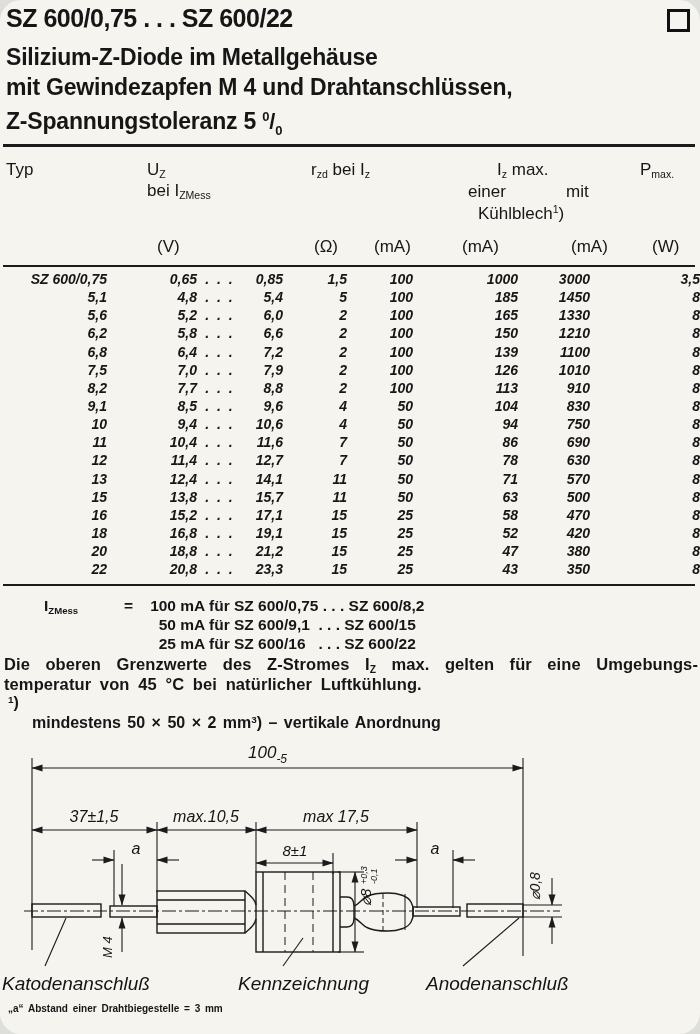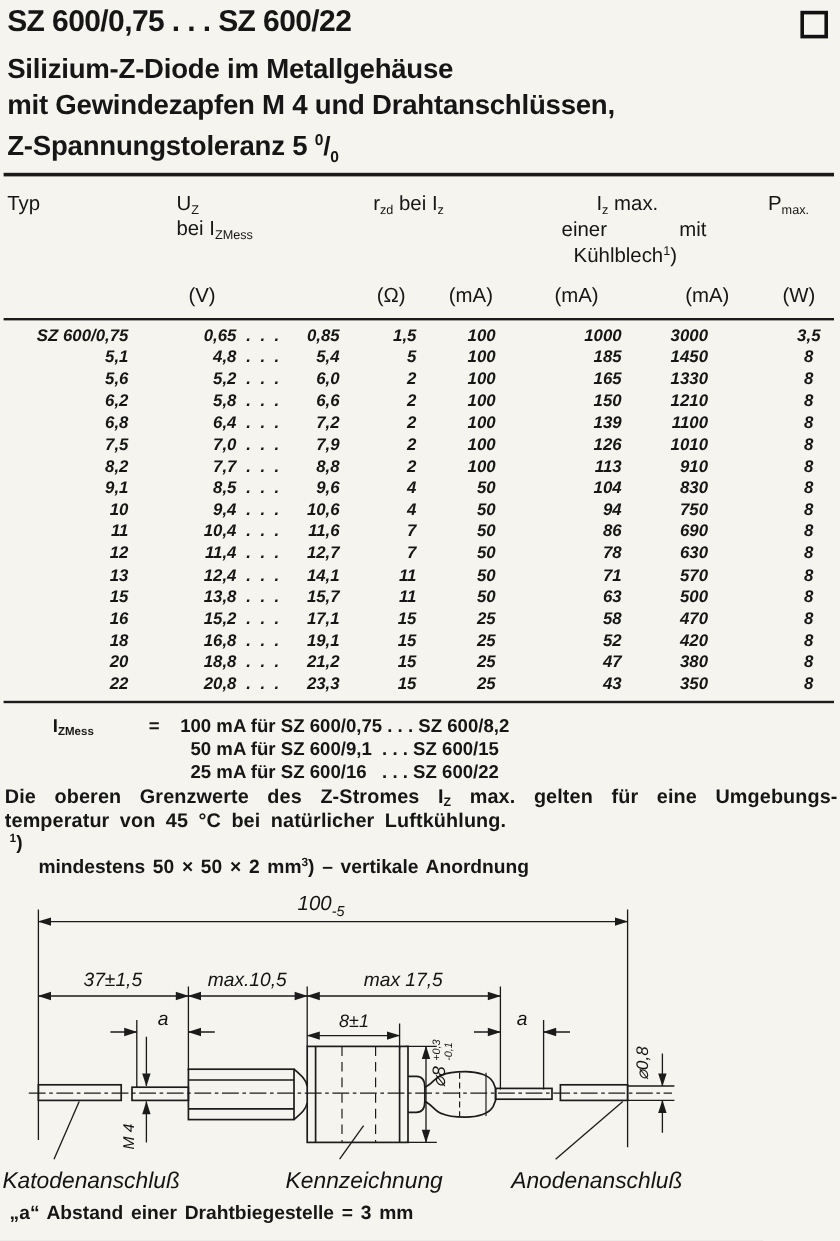--- a/index.html
+++ b/index.html
@@ -1,19 +1,20 @@
 <!DOCTYPE html>
 <html><head>
 <meta charset="utf-8">
 <style>
   html,body{margin:0;padding:0;background:#dededa;}
   .page{
     position:relative;width:700px;height:1034px;margin:0 auto;
     background:#f5f4ef;color:#161616;overflow:hidden;
     font-family:"Liberation Sans",sans-serif;
+    border-radius:21px;
   }
   .rule{position:absolute;left:3px;right:5px;height:3px;background:#1b1b1b;}
   .rule.thin{height:2.4px;}
   h1.title{
     position:absolute;left:6px;top:4px;margin:0;
     font-size:25px;font-weight:800;letter-spacing:-0.5px;white-space:nowrap;
   }
   .sqicon{position:absolute;left:667px;top:9px;width:17px;height:17px;border:3px solid #111;background:#f5f4ef;}
   .subtitle{position:absolute;left:6px;top:42px;font-size:23px;font-weight:700;line-height:30px;letter-spacing:-0.2px;white-space:nowrap;}
   .pct sup{font-size:13px;vertical-align:8px;}
@@ -21,28 +22,28 @@
   .pct .sl{font-size:22px;}
   .th{position:absolute;font-size:17px;font-weight:400;white-space:nowrap;}
   sub.s{font-size:0.62em;vertical-align:-0.28em;}
   sup.s{font-size:0.62em;vertical-align:0.55em;}
   .tbody{position:absolute;left:0;top:270px;width:700px;font-weight:700;}
   .trow{display:grid;grid-template-columns:107px 90px 46px 40px 64px 66px 105px 72px 110px;
         height:18.15px;line-height:18.15px;font-size:14px;font-style:italic;}
   .cell{white-space:pre;}
   .c-typ,.c-min,.c-max,.c-rzd,.c-iz,.c-ohne,.c-mit{text-align:right;}
   .c-dots{text-align:center;letter-spacing:2px;}
-  .c-pmax{padding-left:58px;text-align:center;}
+  .c-pmax{padding-left:58px;text-align:right;}
   .note{position:absolute;font-size:15.5px;font-weight:700;white-space:pre;margin-left:38px;}
   .note .num{display:inline-block;width:38px;text-align:right;}
   .para{position:absolute;left:4px;width:694px;font-size:16.5px;font-weight:700;white-space:nowrap;word-spacing:4px;letter-spacing:0.1px;}
   .para.j{text-align:justify;text-align-last:justify;white-space:normal;}
   .fnote{position:absolute;font-size:16px;font-weight:700;white-space:nowrap;word-spacing:2px;}
   .draw{position:absolute;left:0;top:738px;width:700px;height:266px;}
-  .bottomnote{position:absolute;left:8px;top:1003px;font-size:16px;font-weight:700;white-space:nowrap;word-spacing:2px;}
+  .bottomnote{position:absolute;left:8px;top:1003px;font-size:10px;font-weight:700;white-space:nowrap;word-spacing:2px;}
   svg text{font-family:"Liberation Sans",sans-serif;font-style:italic;fill:#141414;}
 </style>
 </head>
 <body>
 
 <div class="page">
 
   <h1 class="title">SZ 600/0,75 . . . SZ 600/22</h1>
   <div class="sqicon"></div>
   <div class="subtitle">

